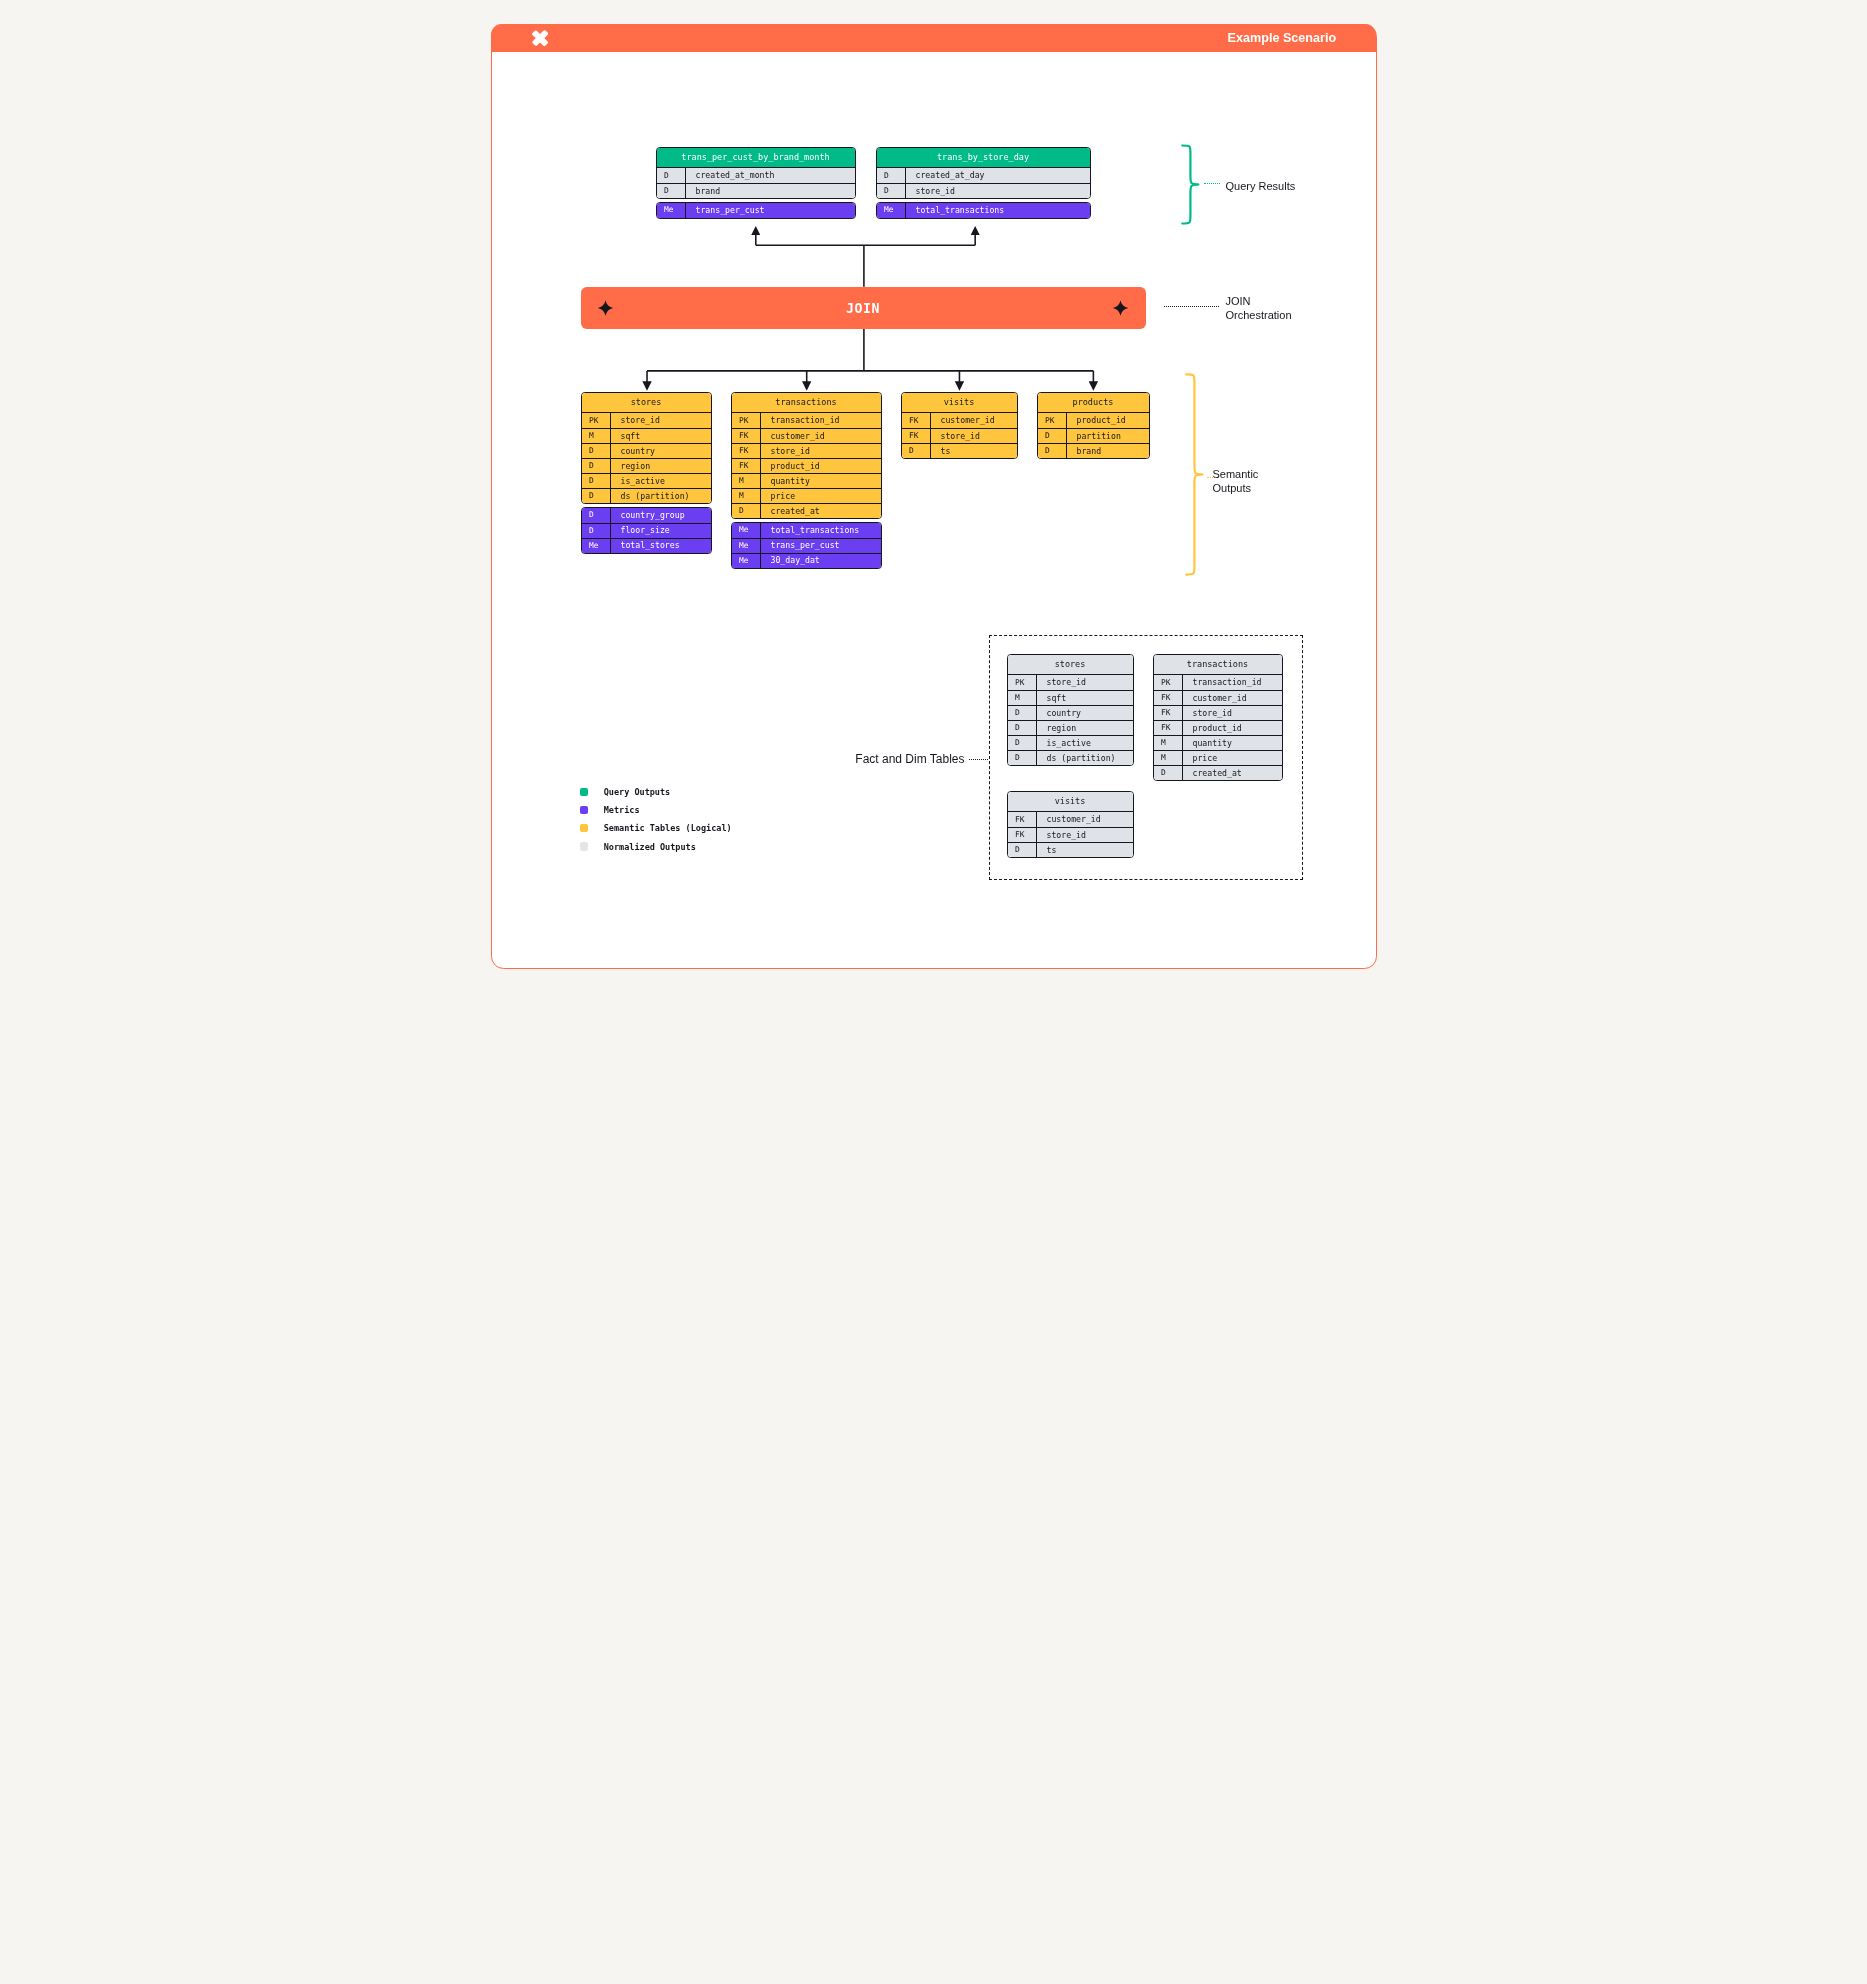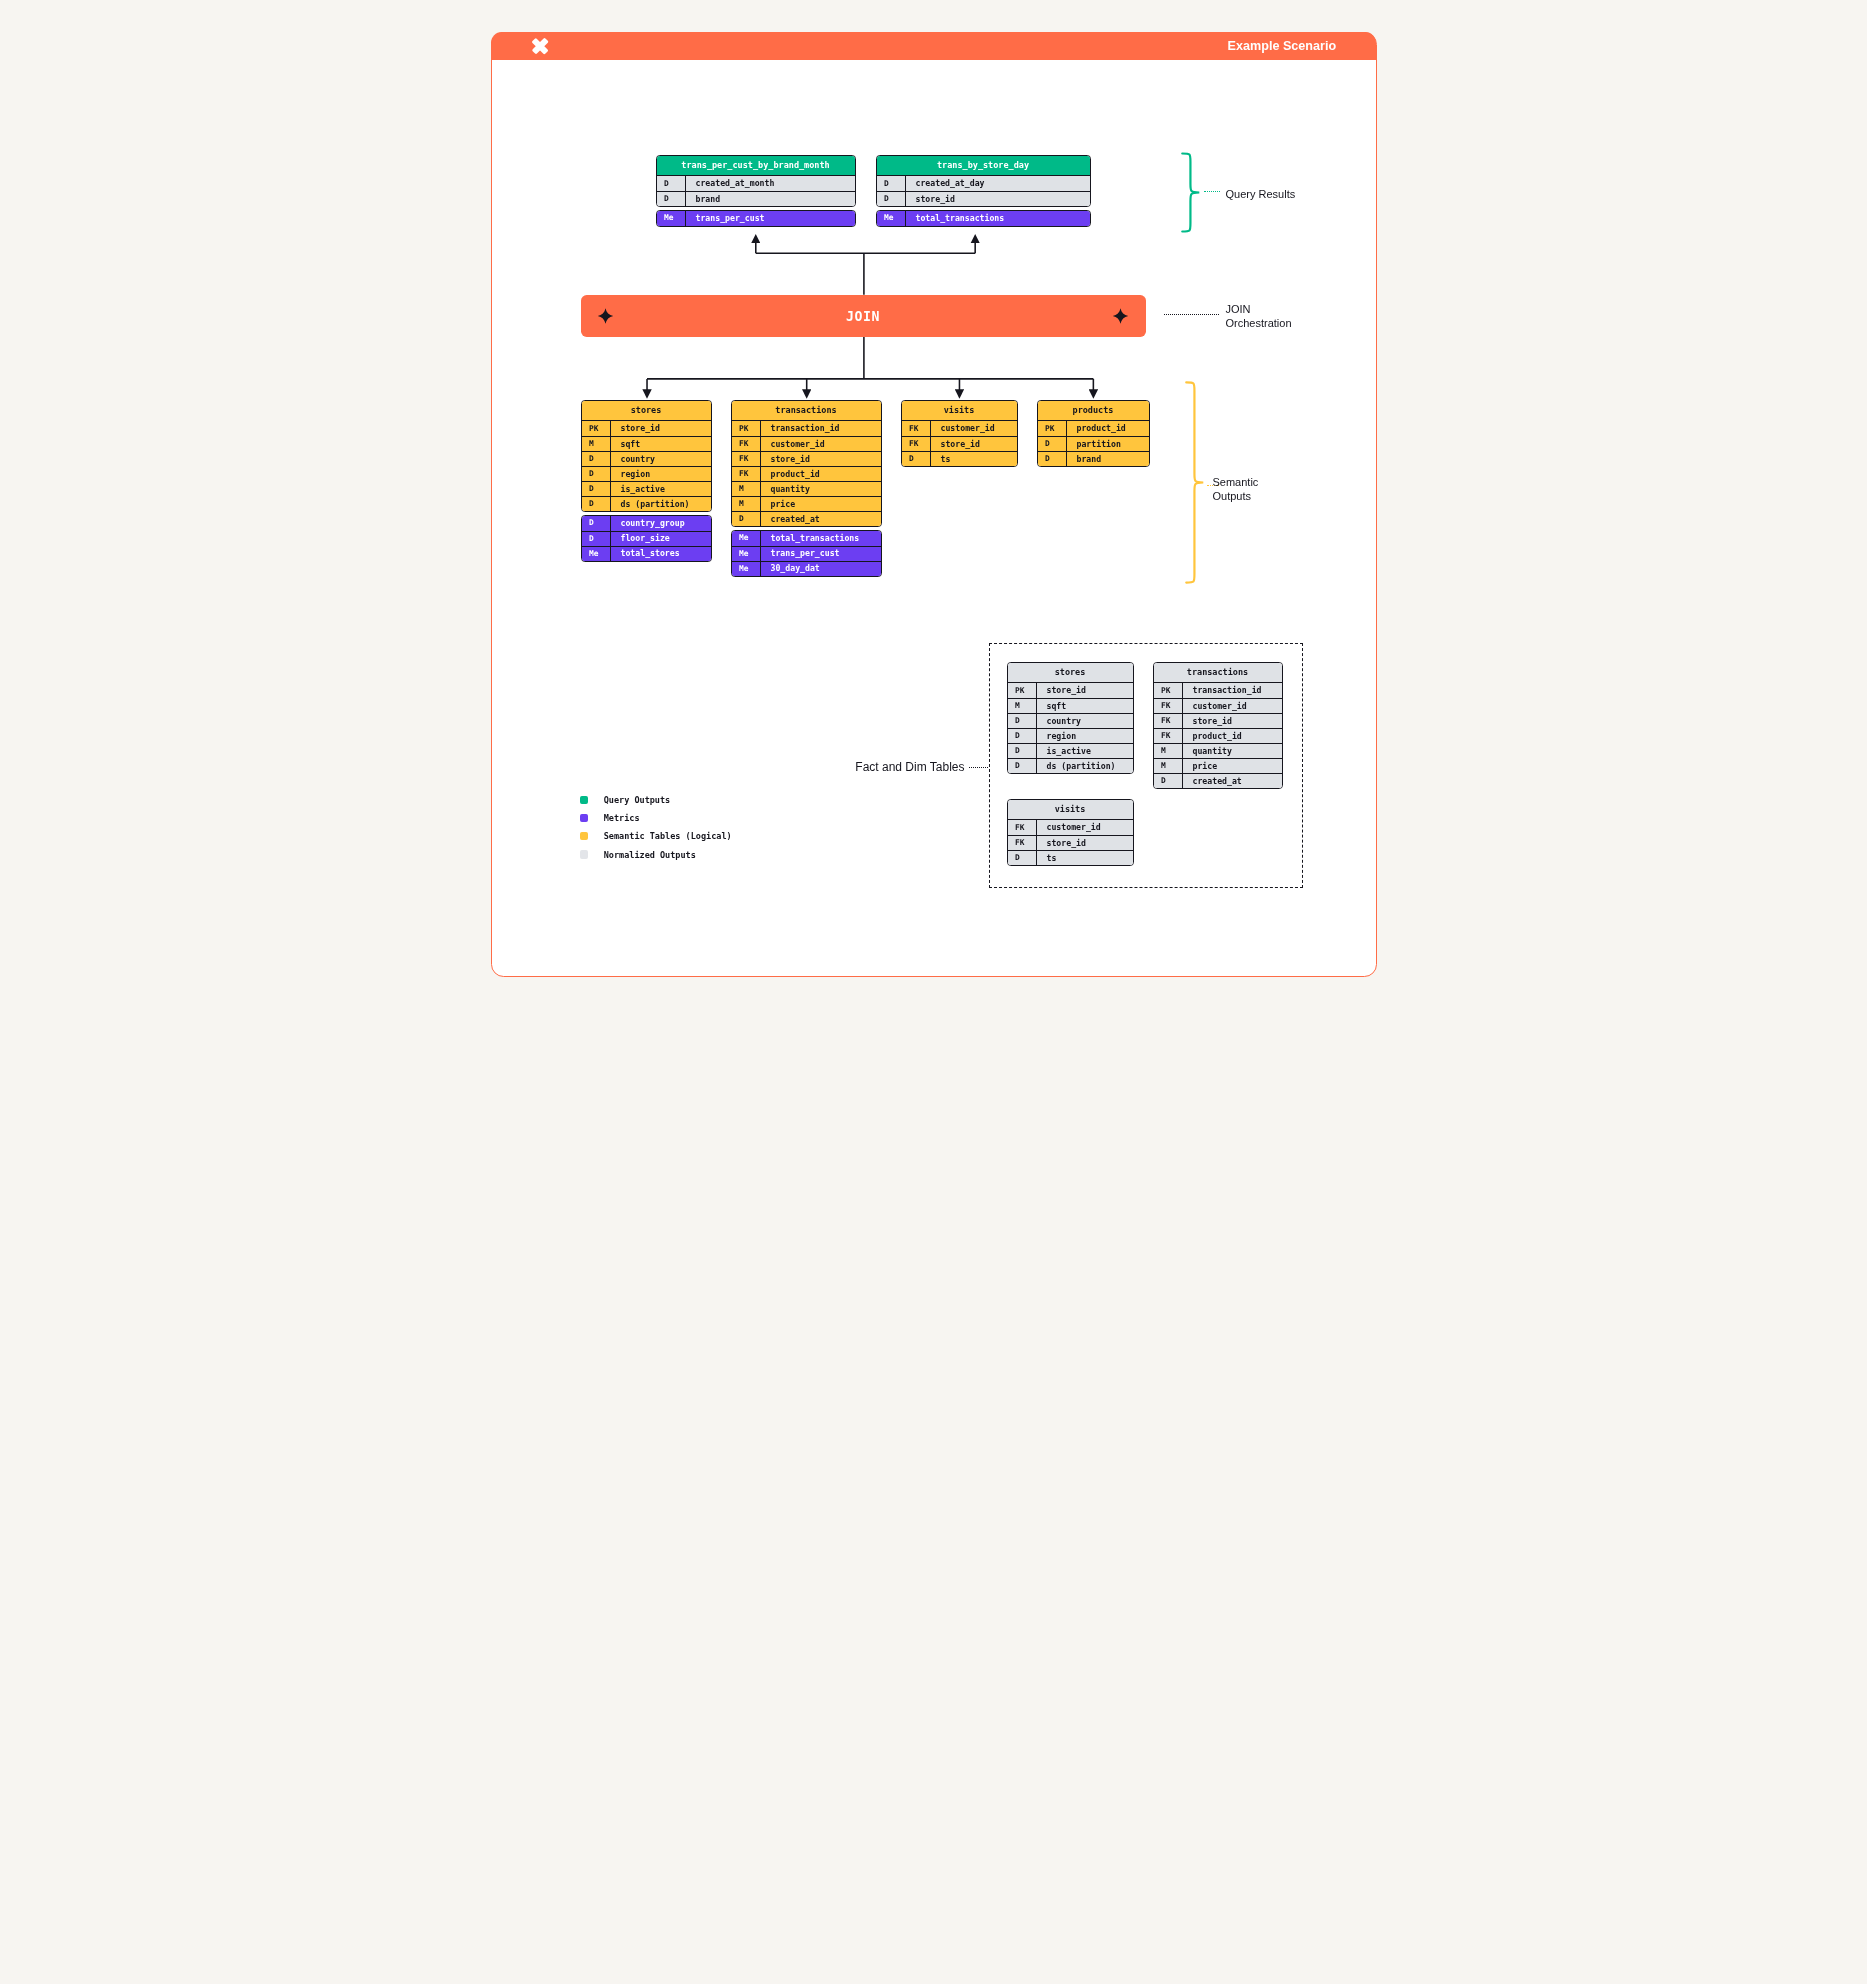--- a/index.html
+++ b/index.html
@@ -2,36 +2,36 @@
 <html style="--orange: #FF6C47; --green: #00BA88; --purple: #6C3EF2; --yellow: #FFC53D; --gray_row: #DFE2E6; --ink: #16161E; --page_bg: #F7F5F1; --card_bg: #FFFFFF;font-size:10px"><head>
 <meta charset="utf-8">
 <style>
   :root{
     --orange:#FF6C47; --green:#00BA88; --purple:#6C3EF2; --yellow:#FFC53D;
     --gray_row:#DFE2E6; --ink:#16161E; --page_bg:#F7F5F1; --card_bg:#FFFFFF;
   }
   *{margin:0;padding:0;box-sizing:border-box}
   html,body{background:var(--page_bg)}
   .page{
-    position:relative;width:934px;height:992px;margin:8px auto;
+    position:relative;width:934px;height:992px;margin:0 auto;
     font-family:"DejaVu Sans Mono","Liberation Mono",monospace;color:var(--ink);
   }
   
   .card{position:absolute;left:24px;top:24px;width:886px;height:945px;
     background:var(--card_bg);border:1.9px solid var(--orange);border-radius:12.6px}
   .card-header{position:absolute;left:-0.6px;top:-0.6px;right:-0.6px;height:28px;background:var(--orange);
     border-radius:10.7px 10.7px 0 0;display:flex;align-items:center;padding:0 40px}
   .logo{width:19px;height:19px;position:relative;display:inline-block}
   .logo i{position:absolute;left:50%;top:50%;width:17.6px;height:5.7px;background:#fff;border-radius:1.3px}
   .logo .b1{transform:translate(-50%,-50%) rotate(45deg)}
   .logo .b2{transform:translate(-50%,-50%) rotate(-45deg)}
   .header-title{margin-left:auto;color:#fff;font-family:"Liberation Sans","DejaVu Sans",sans-serif;
     font-weight:700;font-size:12.6px}
   
-  .tbl{position:absolute;font-weight:700;font-size:8.2px;line-height:1}
+  .tbl{position:absolute;font-weight:400;font-size:8.2px;line-height:1}
   .tbl-main,.tbl-metrics{border:1.6px solid var(--ink);border-radius:3.8px;overflow:hidden;background:#fff}
   .tbl-metrics{margin-top:2.5px}
   .tbl-head{height:20px;display:flex;align-items:center;justify-content:center;
     font-size:8.5px;border-bottom:1.6px solid var(--ink)}
   .tbl-row{height:15px;display:flex;align-items:stretch}
   .tbl-main .tbl-row + .tbl-row,
   .tbl-metrics .tbl-row + .tbl-row{border-top:0.9px solid var(--ink)}
   .k{flex:0 0 29px;width:29px;padding-left:7.5px;border-right:1.3px solid var(--ink);
     display:flex;align-items:center;font-size:7.9px}
   .v{display:flex;align-items:center;padding-left:10px;white-space:nowrap}

